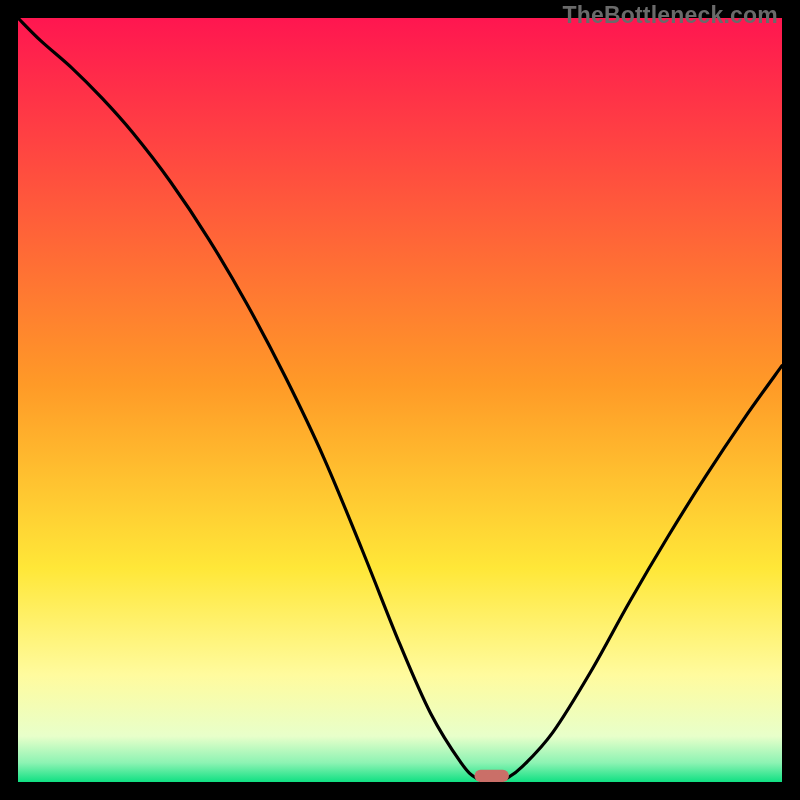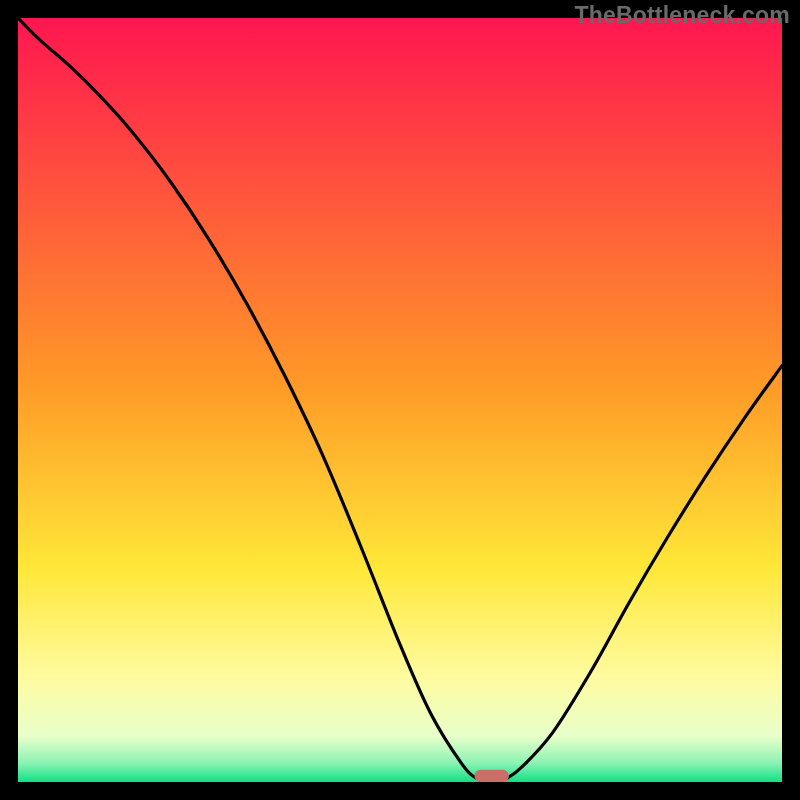--- a/index.html
+++ b/index.html
@@ -22,21 +22,21 @@
   .plot-area {
     position: absolute;
     left: 0;
     top: 0;
     width: 764px;
     height: 764px;
   }
   .watermark {
     position: absolute;
     top: 2px;
-    right: 10px;
+    right: 22px;
     color: #6a6a6a;
     font-size: 23px;
     font-weight: 600;
     letter-spacing: 0.2px;
     text-align: right;
   }
 </style>
 </head>
 <body>
 

